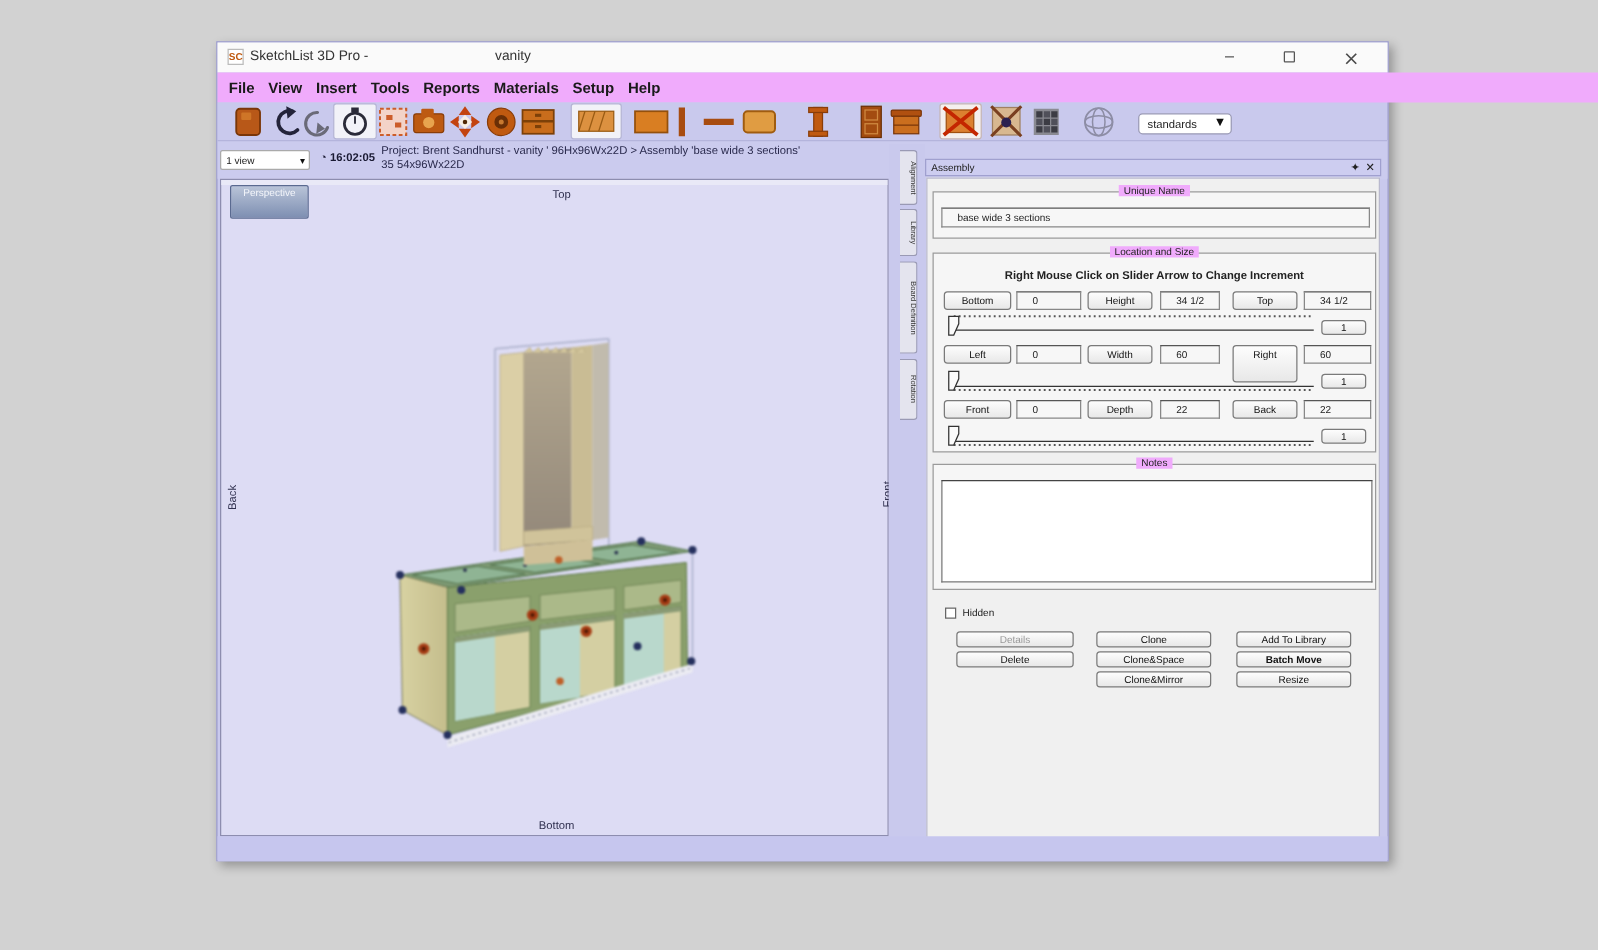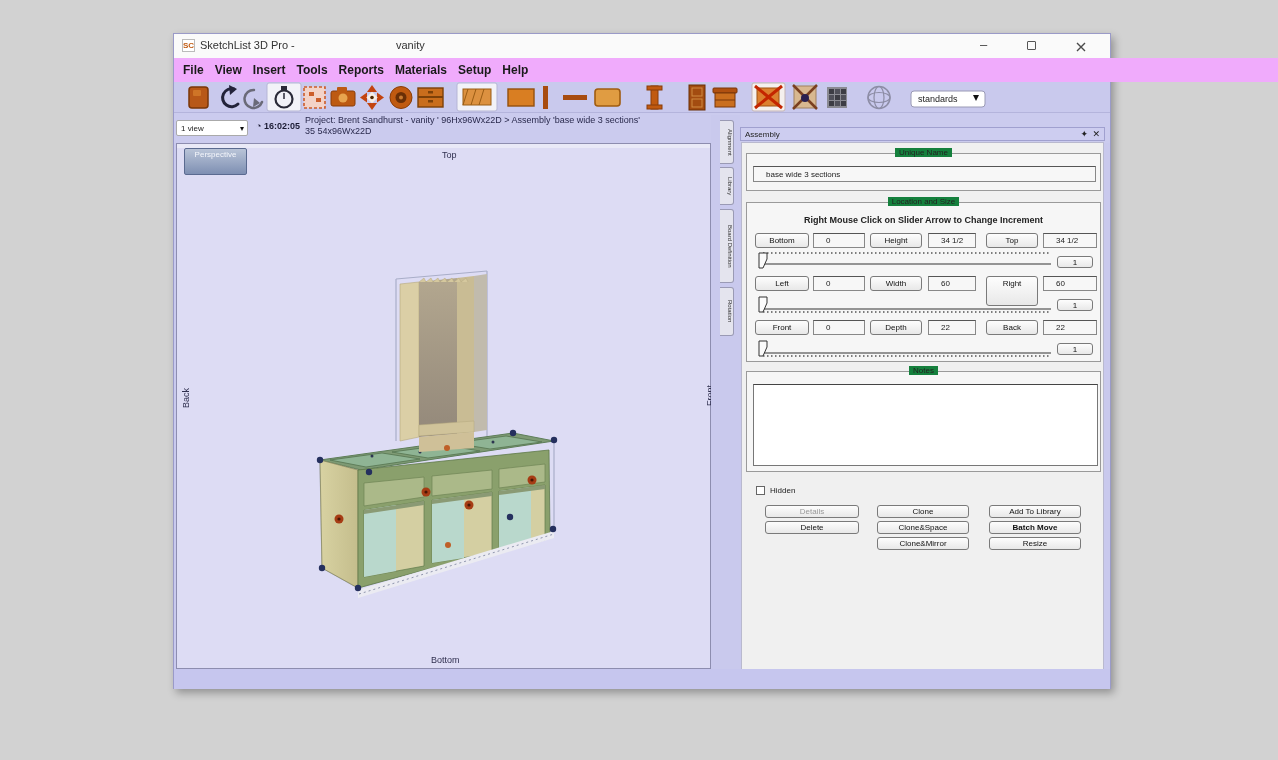--- a/index.html
+++ b/index.html
@@ -35,21 +35,21 @@
   .vtab { position:absolute; left:9px; width:14px; background:#e4e4ee; border:1px solid #9a9ab4;
     border-left:none; border-radius:0 3px 3px 0; color:#333; font-size:6px;
     writing-mode:vertical-rl; text-align:center; overflow:hidden; }
   .dock { position:absolute; left:566px; top:81px; width:365px; height:554px;margin-top:12px; }
   .docktitle { position:absolute; left:0; top:0; width:365px; height:14px; background:#cdcdf0;
     border:1px solid #a0a0cf; font-size:8px; color:#222; padding-left:4px; line-height:13px;}
   .dockbody { position:absolute; left:1px; top:15px; width:363px; height:539px; background:#f0f0f0;
     border:1px solid #b9b9ce; }
   .grp { position:absolute; border:1px solid #9a9a9a; background:#f6f6f6; }
   .grp .gtitle { position:absolute; top:-6px; left:0; width:100%; text-align:center; font-size:8px; color:#222; }
-  .grp .gtitle span { background:#15803d; padding:0 4px; }
+  .grp .gtitle span { background:#f0abfc; padding:0 4px; }
   .btn { position:absolute; background:linear-gradient(#fdfdfd,#e8e8e8); border:1px solid #7a7a7a;
     border-radius:3px; font-size:8px; color:#111; text-align:center; }
   .inp { position:absolute; background:#f7f7f7; border:1px solid #888; border-top:1px solid #555;
     font-size:8px; color:#222; padding-left:12px; }
   .bottomstrip { position:absolute; left:0; top:635px; width:936px; height:20px; background:#c6c6ee; }
 </style>
 </head>
 <body>
 <div class="win">
   <div class="titlebar">

